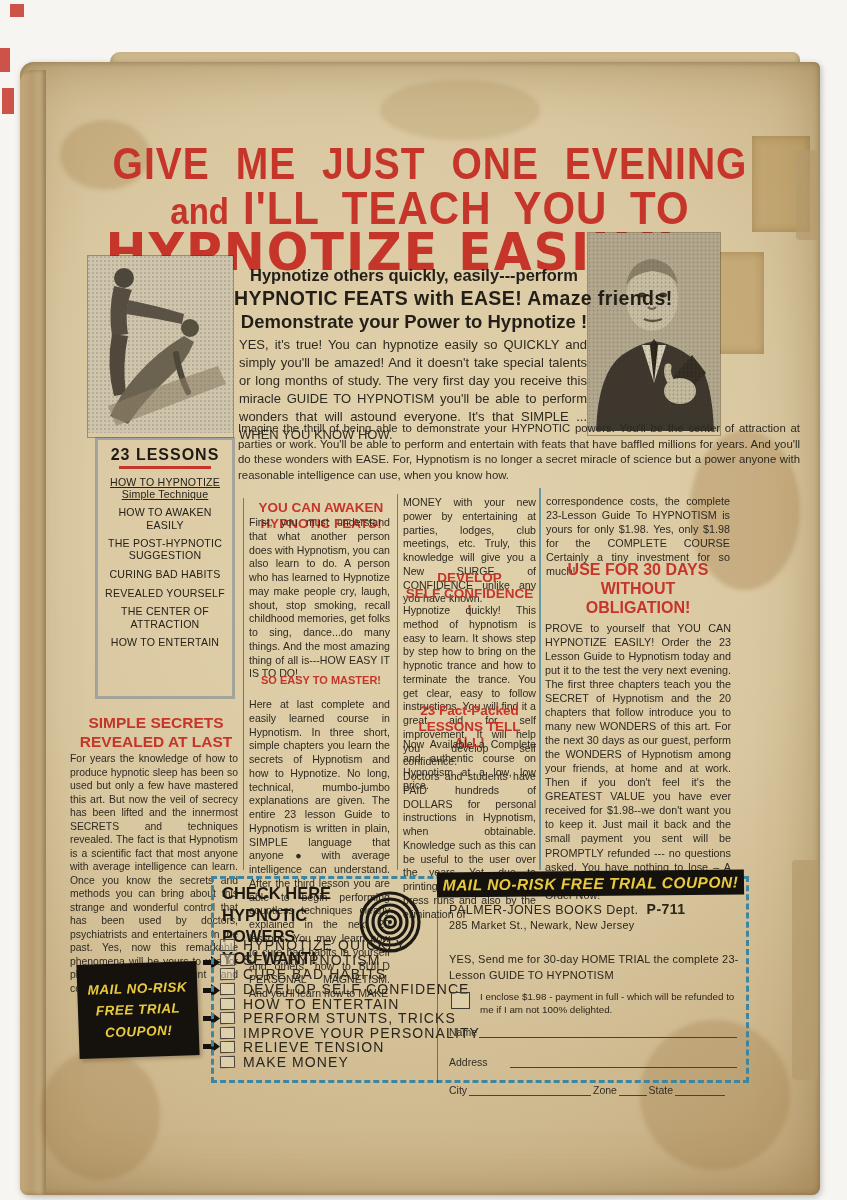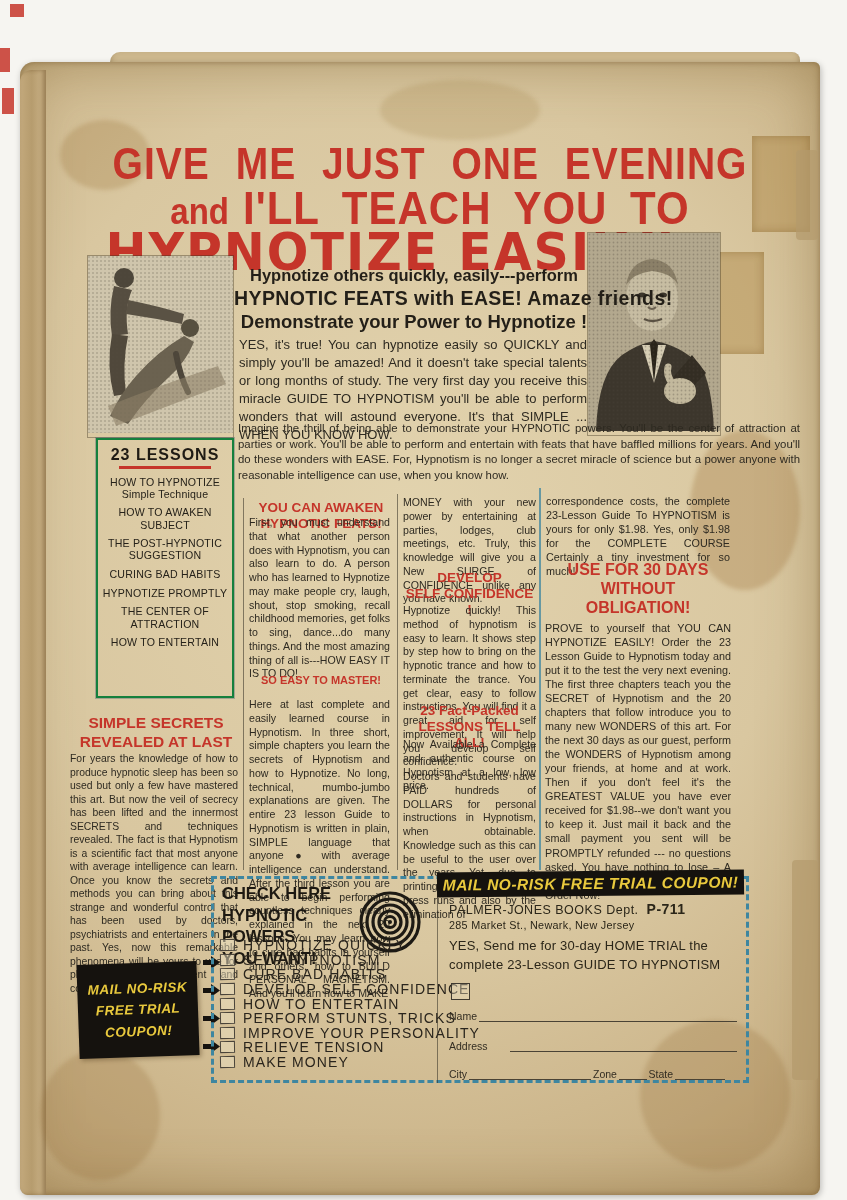--- a/index.html
+++ b/index.html
@@ -36,21 +36,21 @@
   .sub{color:#231f18;font-weight:bold;text-align:center;white-space:nowrap;}
   .sub1{left:238px;top:266px;width:352px;font-size:16.5px;}
   .sub2{left:234px;top:287px;width:360px;font-size:19.5px;letter-spacing:.4px;}
   .sub3{left:238px;top:311px;width:352px;font-size:18.5px;}
   .bt{font-size:10.6px;line-height:1.3;color:var(--ink);text-align:justify;}
   .intro-para{left:239px;top:336px;width:348px;font-size:13px;line-height:1.38;}
   .imagine{left:238px;top:421px;width:562px;font-size:11.4px;line-height:1.36;}
   
   .photo{box-shadow:0 0 0 1px rgba(60,50,30,.4);}
   
-  .lessons{left:96px;top:438px;width:138px;height:260px;border:2px solid #15803d;
+  .lessons{left:96px;top:438px;width:138px;height:260px;border:2px solid #a3a3a3;
     box-shadow:0 0 0 1px rgba(60,90,104,.35);padding:6px 4px;box-sizing:border-box;text-align:center;}
   .lessons-title{font-size:16px;font-weight:bold;color:#1f1b14;letter-spacing:1px;}
   .lessons-rule{width:92px;height:3px;background:var(--red);margin:2px auto 4px;}
   .lesson-item{font-size:10.6px;color:#26221a;white-space:pre-line;line-height:1.15;margin:6.5px 0;letter-spacing:.2px;}
   
   .colh{color:var(--red);font-weight:bold;text-align:center;white-space:pre-line;line-height:1.2;}
   .vline{width:1px;background:rgba(50,45,35,.55);}
   .vline-teal{width:2px;background:var(--teal);opacity:.75;}
   .secrets-h{left:76px;top:714px;width:160px;font-size:15.5px;}
   .secrets-p{left:70px;top:752px;width:168px;font-size:10.4px;}
@@ -89,21 +89,21 @@
   .chk-label{font-size:14px;color:#2a251d;letter-spacing:1.1px;white-space:nowrap;}
   .coup-divider{left:437px;top:876px;width:1px;height:207px;background:rgba(50,45,35,.55);}
   .coup-head{left:437px;top:871px;width:307px;height:25px;background:#15120e;display:flex;
     align-items:center;justify-content:center;transform:rotate(-.6deg);}
   .coup-head span{color:var(--yellow);font-weight:bold;font-size:15.5px;font-style:italic;
     letter-spacing:.5px;white-space:nowrap;}
   .coup-body{left:449px;top:901px;width:290px;color:#2b2619;}
   .coup-pub{font-size:12.5px;letter-spacing:.5px;color:#2b2619;}
   .coup-pub b{font-size:14px;}
   .coup-addr{font-size:10.8px;margin-top:2px;letter-spacing:.3px;}
-  .coup-yes{font-size:13px;margin-top:6px;line-height:1.45;letter-spacing:.2px;}
+  .coup-yes{font-size:11px;margin-top:21px;line-height:1.45;letter-spacing:.2px;}
   .enc-row{display:flex;margin-top:6px;}
   .enc-box{width:17px;height:15px;border:1.6px solid #3f3a30;background:rgba(235,225,195,.4);
     margin:2px 10px 0 2px;flex:none;}
   .enc-text{font-size:9.8px;line-height:1.35;}
   .fline{display:flex;align-items:flex-end;font-size:10.5px;color:#332d22;}
   .fline .rule{border-bottom:1px solid #4a4335;flex:1;margin:0 2px;height:12px;}
   .fname{margin-top:9px;} .faddr{margin-top:17px;gap:20px;} .fcity{margin-top:15px;width:278px;}
   
   .noprint{pointer-events:none;}
 </style>
@@ -186,27 +186,27 @@
 <div class="abs sub sub1">Hypnotize others quickly, easily---perform</div>
 <div class="abs sub sub2">HYPNOTIC FEATS with EASE! Amaze friends!</div>
 <div class="abs sub sub3">Demonstrate your Power to Hypnotize !</div>
 <div class="abs bt intro-para">YES, it's true! You can hypnotize easily so QUICKLY and simply you'll be amazed! And it doesn't take special talents or long months of study. The very first day you receive this miracle GUIDE TO HYPNOTISM you'll be able to perform wonders that will astound everyone. It's that SIMPLE ... WHEN YOU KNOW HOW.</div>
 <div class="abs bt imagine">Imagine the thrill of being able to demonstrate your HYPNOTIC powers. You'll be the center of attraction at parties or work. You'll be able to perform and entertain with feats that have baffled millions for years. And you'll do these wonders with EASE. For, Hypnotism is no longer a secret miracle of science but a power anyone with reasonable intelligence can use, when you know how.</div>
 
 <div class="abs lessons">
   <div class="lessons-title">23 LESSONS</div>
   <div class="lessons-rule"></div>
   <div>
-      <div class="lesson-item" style="white-space: pre-line;">HOW TO HYPNOTIZE
+      <div class="lesson-item" style="white-space: pre-line; text-decoration: underline;">HOW TO HYPNOTIZE
 Simple Technique</div>
-      <div class="lesson-item" style="white-space: pre-line;">HOW TO AWAKEN SUBJECT</div>
+      <div class="lesson-item" style="white-space: pre-line;">HOW TO AWAKEN EASILY</div>
       <div class="lesson-item" style="white-space: pre-line;">THE POST-HYPNOTIC
 SUGGESTION</div>
       <div class="lesson-item" style="white-space: pre-line;">CURING BAD HABITS</div>
-      <div class="lesson-item" style="white-space: pre-line;">HYPNOTIZE PROMPTLY</div>
+      <div class="lesson-item" style="white-space: pre-line;">REVEALED YOURSELF</div>
       <div class="lesson-item" style="white-space: pre-line;">THE CENTER OF
 ATTRACTION</div>
       <div class="lesson-item" style="white-space: pre-line;">HOW TO ENTERTAIN</div>
     </div>
 </div>
 
 <div class="abs vline noprint" style="left:243px;top:498px;height:372px;"></div>
 <div class="abs vline noprint" style="left:397px;top:494px;height:376px;"></div>
 <div class="abs vline-teal noprint" style="left:539px;top:488px;height:382px;"></div>
 
@@ -320,20 +320,21 @@
 <div class="abs coup-divider noprint"></div>
 <div class="abs coup-head">
   <span>MAIL NO-RISK FREE TRIAL COUPON!</span>
 </div>
 <div class="abs coup-body">
   <div class="coup-pub"><span>PALMER-JONES BOOKS  Dept.</span>&nbsp;&nbsp;<b>P-711</b></div>
   <div class="coup-addr">285 Market St., Newark, New Jersey</div>
   <div class="coup-yes">YES, Send me for 30-day HOME TRIAL the complete 23-Lesson GUIDE TO HYPNOTISM</div>
   <div class="enc-row">
     <span class="enc-box"></span>
+    <span class="enc-text">I enclose $1.98 - payment in full  - which  will  be refunded to me if I am not 100% delighted.</span>
   </div>
   <div class="fline fname">
     <span>Name</span>
     <span class="rule"></span>
   </div>
   <div class="fline faddr">
     <span>Address</span>
     <span class="rule"></span>
   </div>
   <div class="fline fcity">

